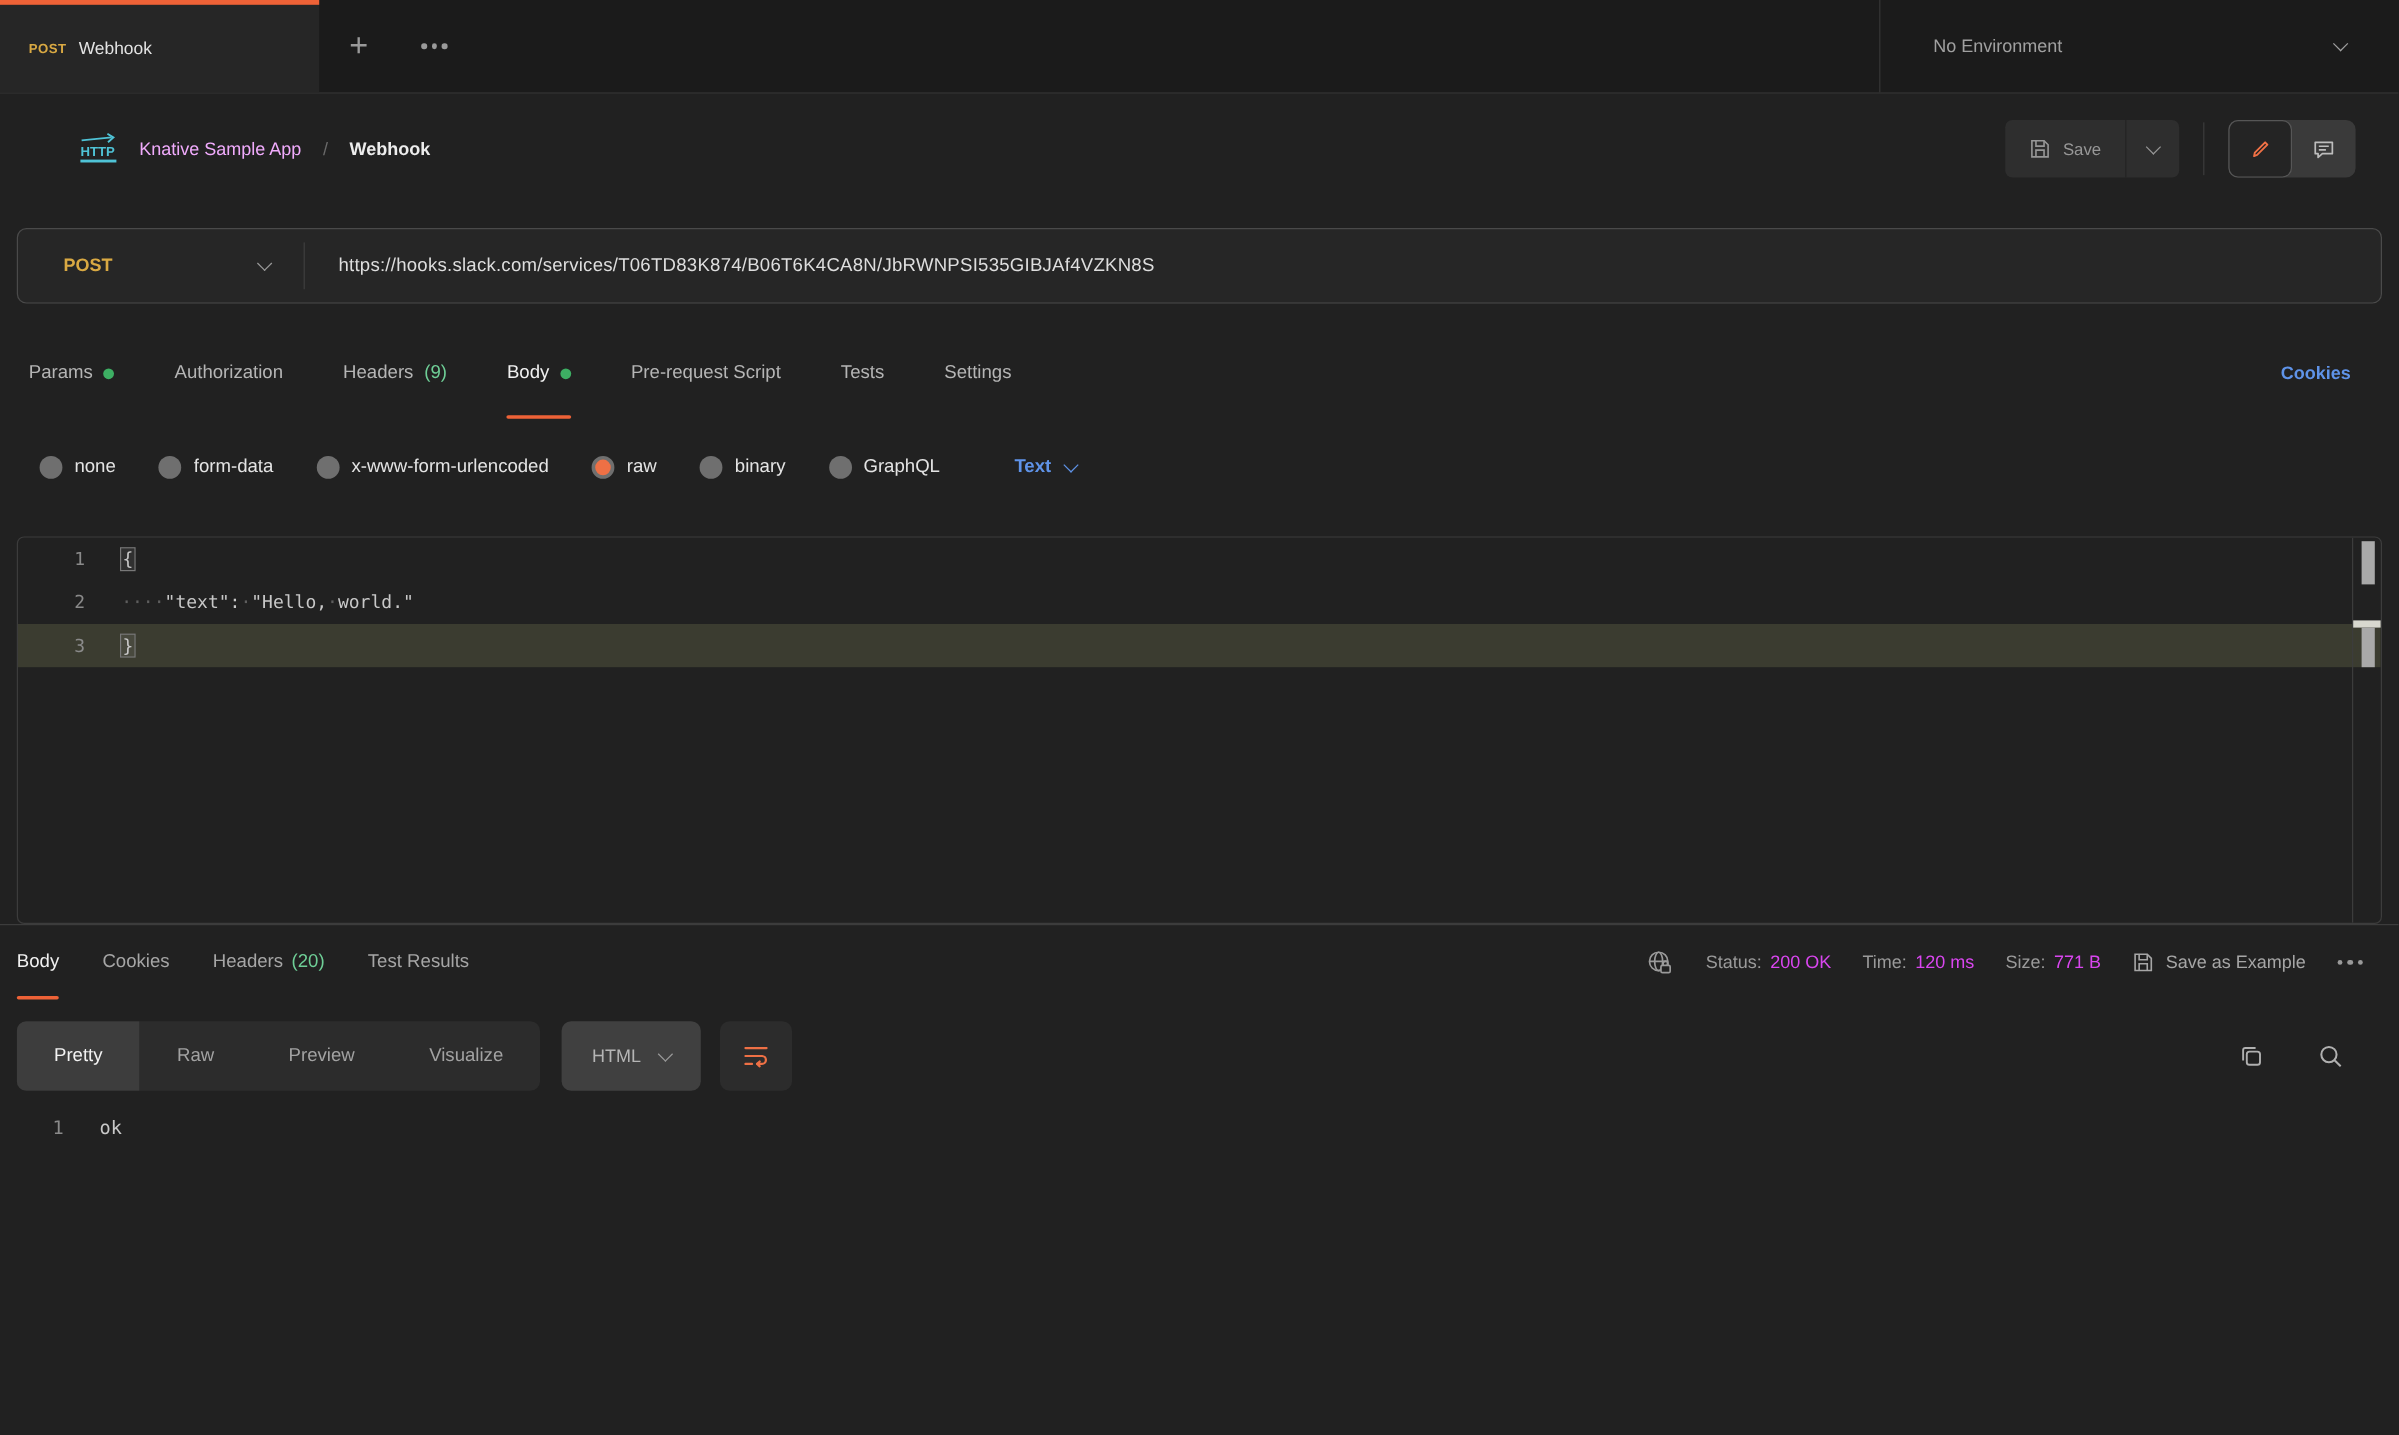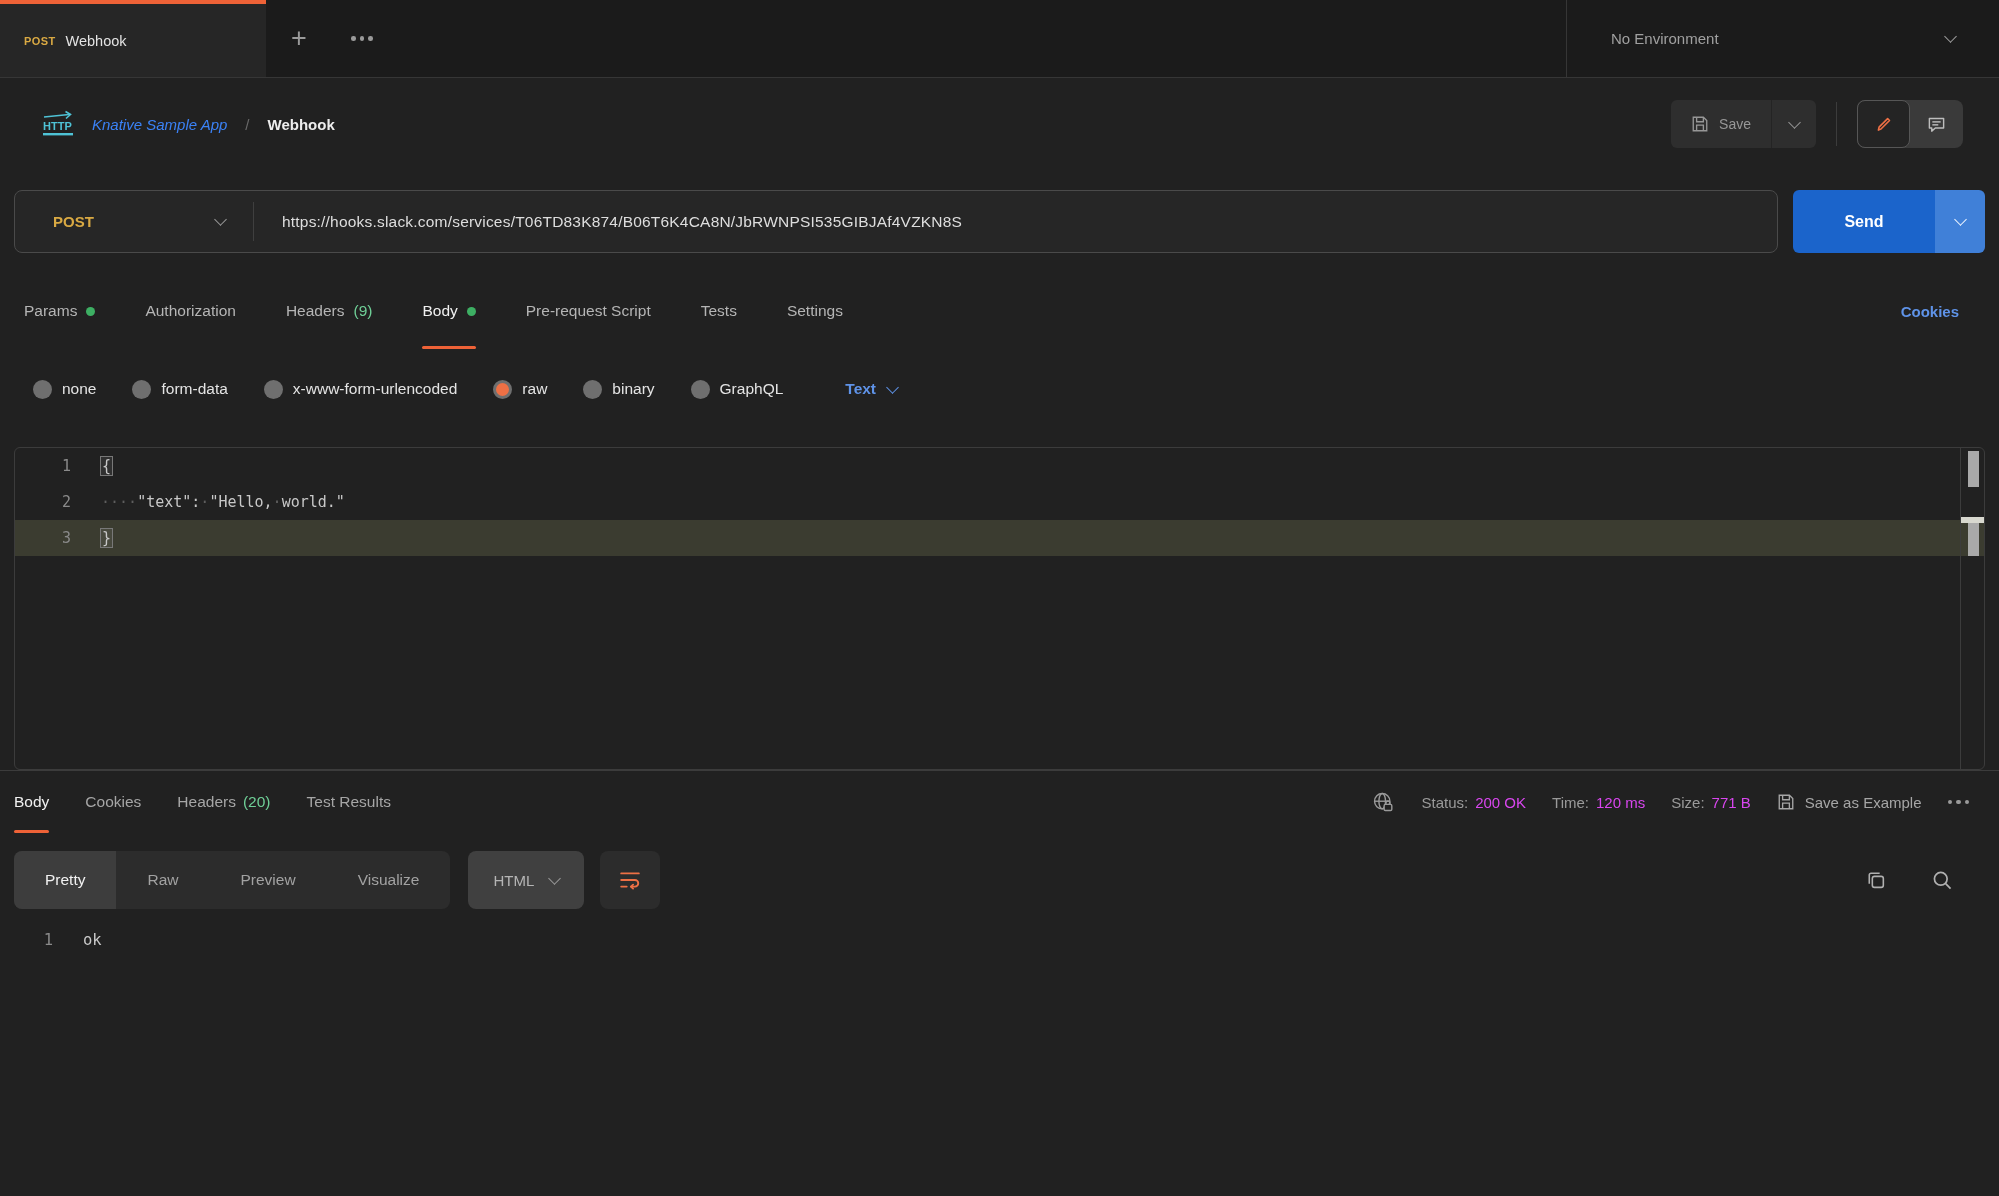--- a/index.html
+++ b/index.html
@@ -11,22 +11,22 @@
   .tab-method{font-size:11px;font-weight:700;color:#d9a943;letter-spacing:.4px;}
   .tab-title{font-size:14.5px;color:#e3e3e3;}
   .newtab{width:66px;display:flex;align-items:center;justify-content:center;color:#9a9a9a;font-size:27px;font-weight:300;cursor:default;}
   .tabmore{width:60px;display:flex;align-items:center;justify-content:center;color:#9a9a9a;}
   .envarea{margin-left:auto;width:433px;border-left:1px solid #363636;display:flex;align-items:center;justify-content:space-between;padding:0 44px;box-sizing:border-box;color:#a0a0a0;font-size:15px;}
   .dots{display:flex;gap:4px;}
   .dots i{width:4.5px;height:4.5px;border-radius:50%;background:currentColor;}
   .chev{display:inline-block;width:8px;height:8px;border-right:1.8px solid currentColor;border-bottom:1.8px solid currentColor;transform:rotate(45deg);margin-top:-4px;}
 
   
-  .header{height:92px;display:flex;align-items:center;padding:0 36px 0 40px;gap:16px;}
-  .crumb-app{color:#3b82f6;font-size:15px;font-style:italic;}
+  .header{height:92px;display:flex;align-items:center;padding:0 36px 0 64px;gap:16px;}
+  .crumb-app{color:#f0abfc;font-size:15px;}
   .crumb-sep{color:#6a6a6a;font-size:15px;margin:0 2px;}
   .crumb-name{color:#ededed;font-size:15px;font-weight:600;}
   .header-right{margin-left:auto;display:flex;align-items:center;gap:20px;}
   .save-group{display:flex;background:#2e2e2e;border-radius:6px;overflow:hidden;height:48px;}
   .save-btn{display:flex;align-items:center;gap:10px;color:#979797;font-size:14px;padding:0 20px;}
   .save-chev{width:44px;border-left:1px solid #242424;display:flex;align-items:center;justify-content:center;color:#979797;}
   .vdiv{width:1px;height:44px;background:#3c3c3c;}
   .edit-group{display:flex;background:#3a3a3a;border-radius:8px;height:48px;}
   .edit-cell{width:53px;display:flex;align-items:center;justify-content:center;}
   .edit-cell.pencil{background:#242424;border:1px solid #565656;border-radius:8px;color:#ee7045;box-sizing:border-box;}
@@ -179,28 +179,20 @@
 
   <div class="request-row">
     <div class="url-bar">
       <div class="method">
         <span>POST</span>
         <span class="chev"></span>
       </div>
       <div class="mdiv"></div>
       <div class="url-text">https://hooks.slack.com/services/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</div>
     </div>
-    <div class="send">
-      <div class="send-main">
-          <span>Send</span>
-        </div>
-      <div class="send-chev">
-          <span class="chev"></span>
-        </div>
-    </div>
   </div>
 
   <div class="req-tabs">
     <div class="req-tab">
       <span>Params</span>
       <span class="gdot"></span>
     </div>
     <div class="req-tab">
       <span>Authorization</span>
     </div>

